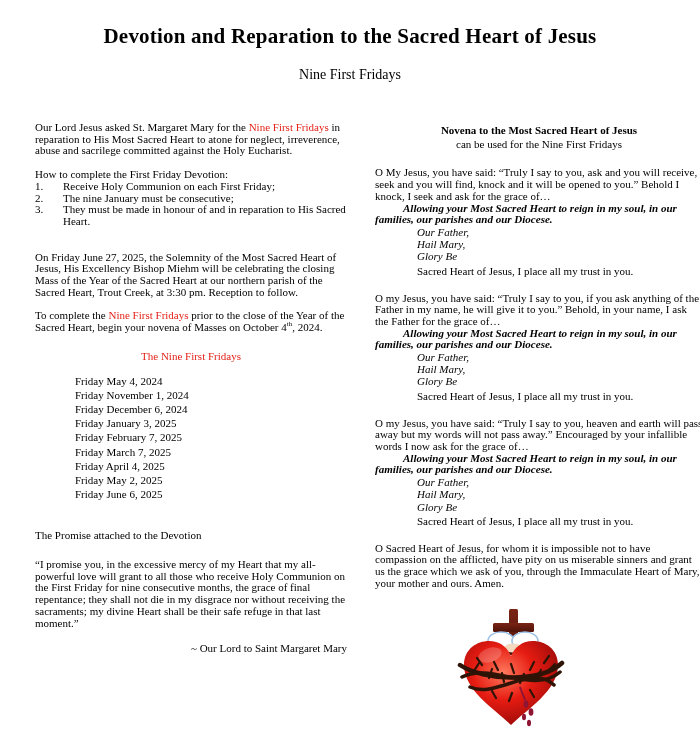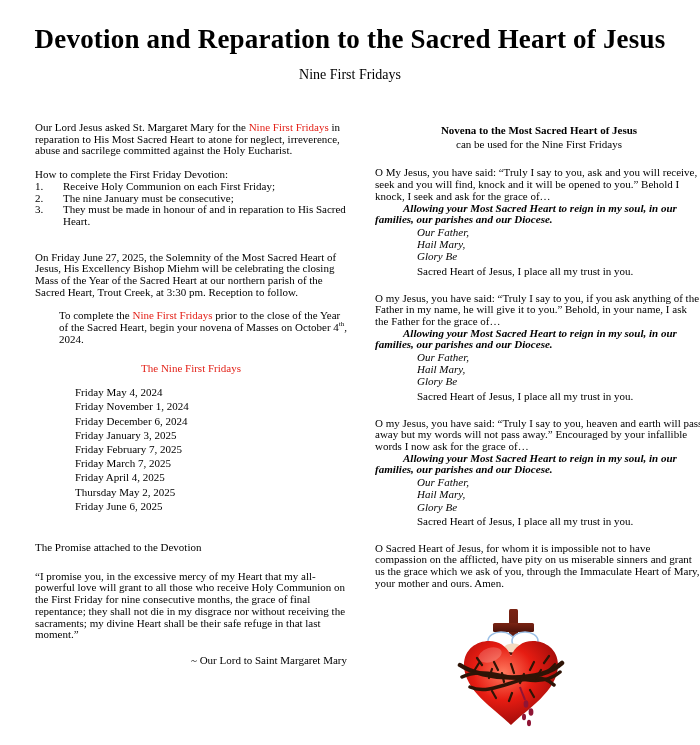--- a/index.html
+++ b/index.html
@@ -1,32 +1,32 @@
 <!DOCTYPE html>
 <html><head>
 <meta charset="utf-8">
 <style>
   html,body{margin:0;padding:0;}
   body{width:700px;height:745px;overflow:hidden;background:#ffffff;}
   .page{position:relative;width:700px;height:745px;background:#ffffff;
         font-family:"Liberation Serif",serif;color:#000;}
   .title{position:absolute;top:24px;left:0;width:700px;margin:0;text-align:center;
-         font-size:27px;font-weight:700;letter-spacing:.2px;}
+         font-size:21px;font-weight:700;letter-spacing:.2px;}
   .subtitle{position:absolute;top:67px;left:0;width:700px;text-align:center;font-size:14px;}
   .col{position:absolute;font-size:11px;line-height:11.7px;}
   .col-left{left:35px;top:115px;width:312px;padding-top:7px;}
   .col-right{left:375px;top:115px;width:328px;padding-top:10px;}
   p{margin:0;}
   .red{color:#e32219;}
   .para{margin-bottom:12px;}
   .howto-list{margin-bottom:24px;}
   .li{display:flex;}
   .li .num{width:28px;flex-shrink:0;}
   .announcement{margin-bottom:12px;}
-  .complete{margin-bottom:17px;margin-left:24px;}
+  .complete{margin-bottom:17px;}
   sup{font-size:7px;vertical-align:super;line-height:0;}
   .fridays-heading{margin-bottom:11px;text-align:center;}
   .date-line{line-height:14.2px;padding-left:40px;}
   .promise-heading{margin-top:29px;margin-bottom:17px;}
   .promise-quote{margin-bottom:14px;}
   .attribution{text-align:right;}
   .novena-heading{text-align:center;font-weight:700;margin-bottom:2px;}
   .novena-sub{text-align:center;margin-bottom:17px;}
   .stanza{margin-bottom:16px;}
   .grace{font-weight:700;font-style:italic;text-indent:28px;}
@@ -69,21 +69,21 @@
 
     <p class="fridays-heading red">The Nine First Fridays</p>
     <div>
       <div class="date-line">Friday May 4, 2024</div>
       <div class="date-line">Friday November 1, 2024</div>
       <div class="date-line">Friday December 6, 2024</div>
       <div class="date-line">Friday January 3, 2025</div>
       <div class="date-line">Friday February 7, 2025</div>
       <div class="date-line">Friday March 7, 2025</div>
       <div class="date-line">Friday April 4, 2025</div>
-      <div class="date-line">Thursday May 2, 2025</div>
+      <div class="date-line">Friday May 2, 2025</div>
       <div class="date-line">Friday June 6, 2025</div>
     </div>
 
     <p class="promise-heading">The Promise attached to the Devotion</p>
     <p class="promise-quote">“I promise you, in the excessive mercy of my Heart that my all-powerful love will grant to all those who receive Holy Communion on the First Friday for nine consecutive months, the grace of final repentance; they shall not die in my disgrace nor without receiving the sacraments; my divine Heart shall be their safe refuge in that last moment.”</p>
     <p class="attribution">~ Our Lord to Saint Margaret Mary</p>
   </div>
 
   <div class="col col-right">
 

